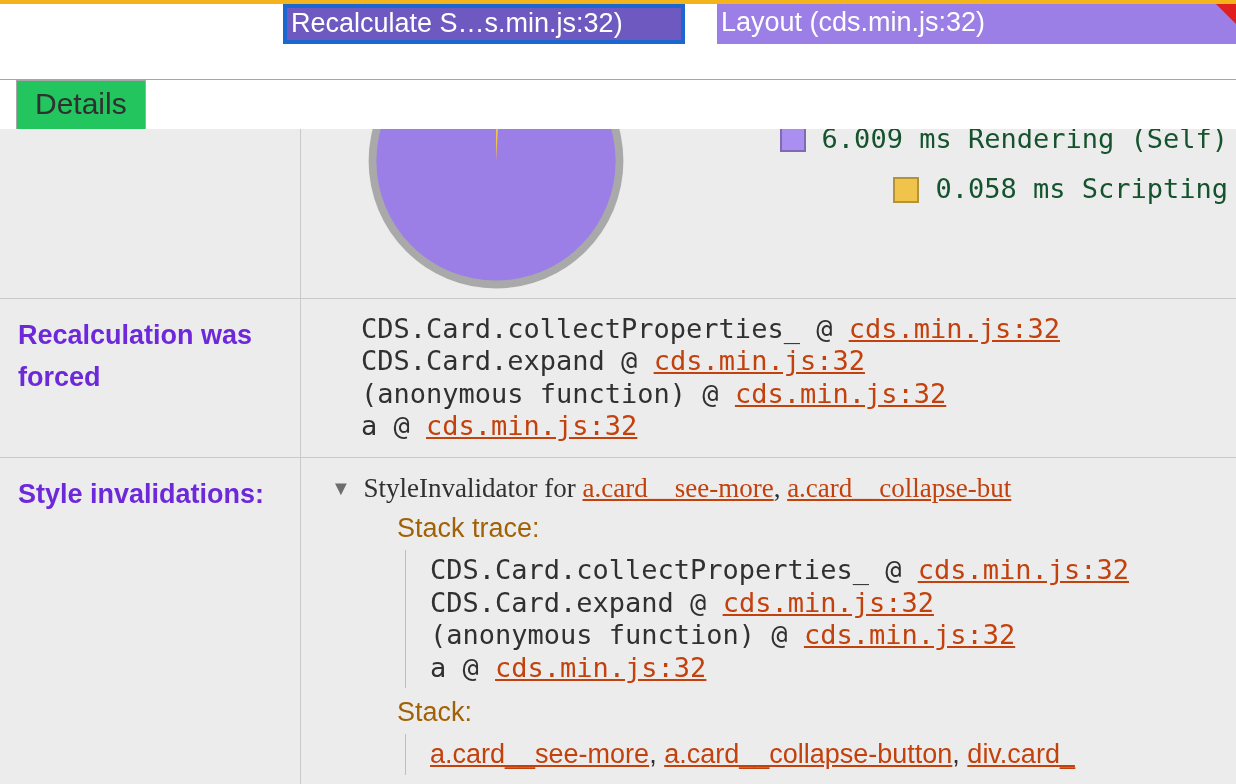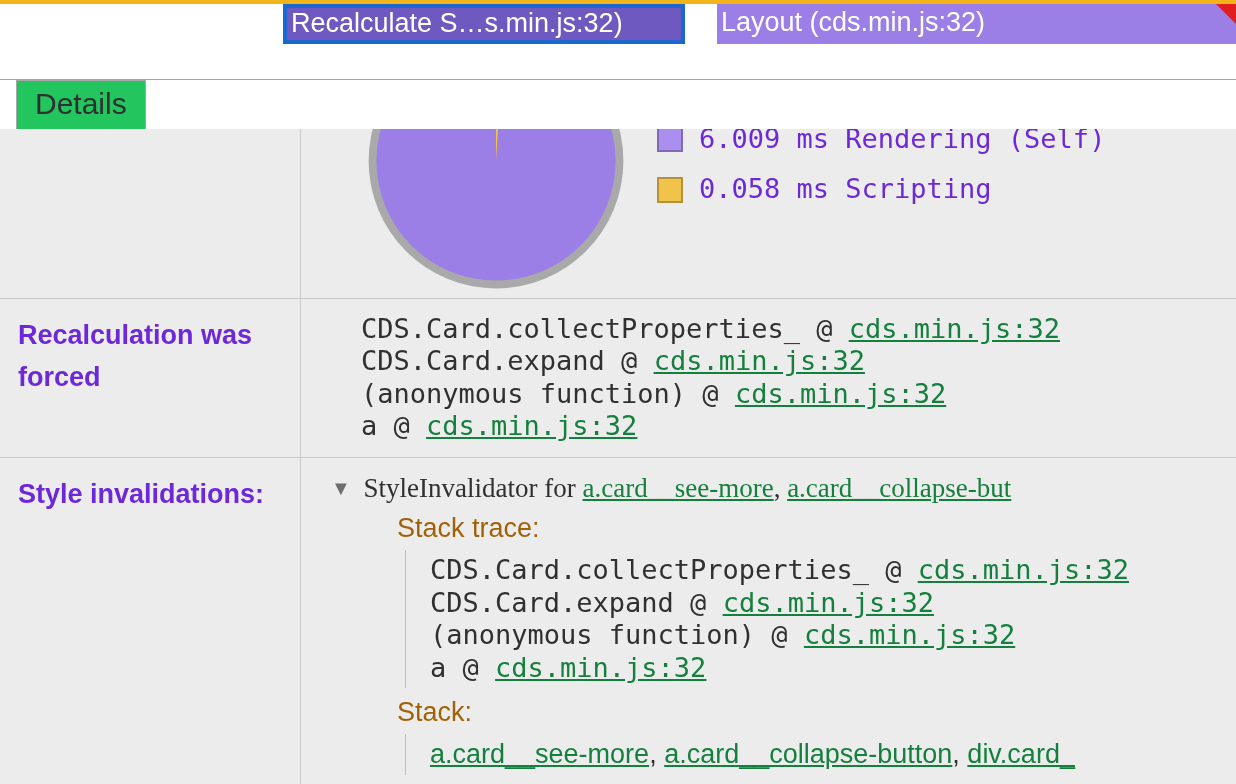--- a/index.html
+++ b/index.html
@@ -77,32 +77,32 @@
     padding: 14px 8px 14px 60px;
     font-size: 27px;
     line-height: 1.2;
     overflow: hidden;
   }
 
   
   .chart-area { display:flex; align-items:flex-start; height: 175px; margin-top:-6px; }
   .pie-wrap { width: 270px; display:flex; justify-content:center; }
   .legend { flex:1; padding-left: 26px; }
-  .legend-item { display:flex; align-items:center; margin-bottom: 18px; color:#6d28d9; }
+  .legend-item { display:flex; align-items:center; margin-bottom: 18px; color:#14532d;justify-content:flex-end; }
   .swatch {
     width: 26px; height: 26px; margin-right: 16px;
     border: 2px solid rgba(0,0,0,0.25);
   }
   .swatch-rendering { background:#aa8ef0; }
   .swatch-scripting { background:#f0c34a; }
 
   
   .trace-line { white-space: nowrap; }
   .at { color:#303030; }
-  .link { text-decoration: underline; color:#15803d; cursor:pointer; }
+  .link { text-decoration: underline; color:#c2410c; cursor:pointer; }
 
   
   .tree-toggle {
     display:inline-block;
     transform: translateY(-2px);
     margin-right: 6px;
     font-size: 20px;
     color:#6d6d6d;
   }
   .tree-head { margin-left:-26px; white-space: nowrap; font-family: Liberation Serif, serif; }

